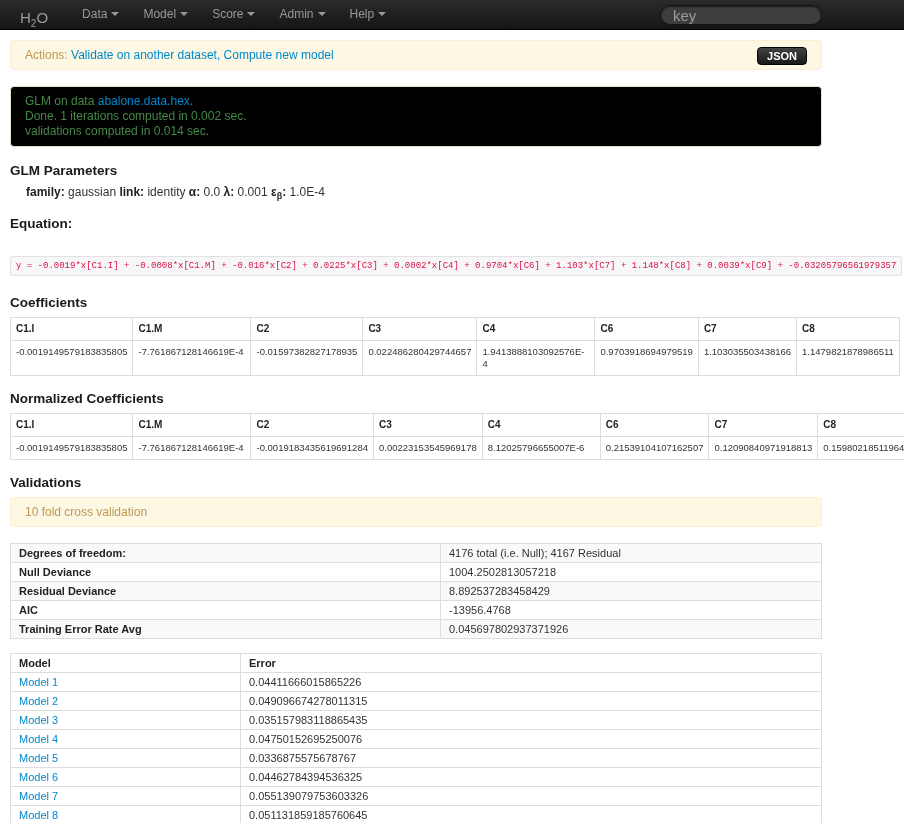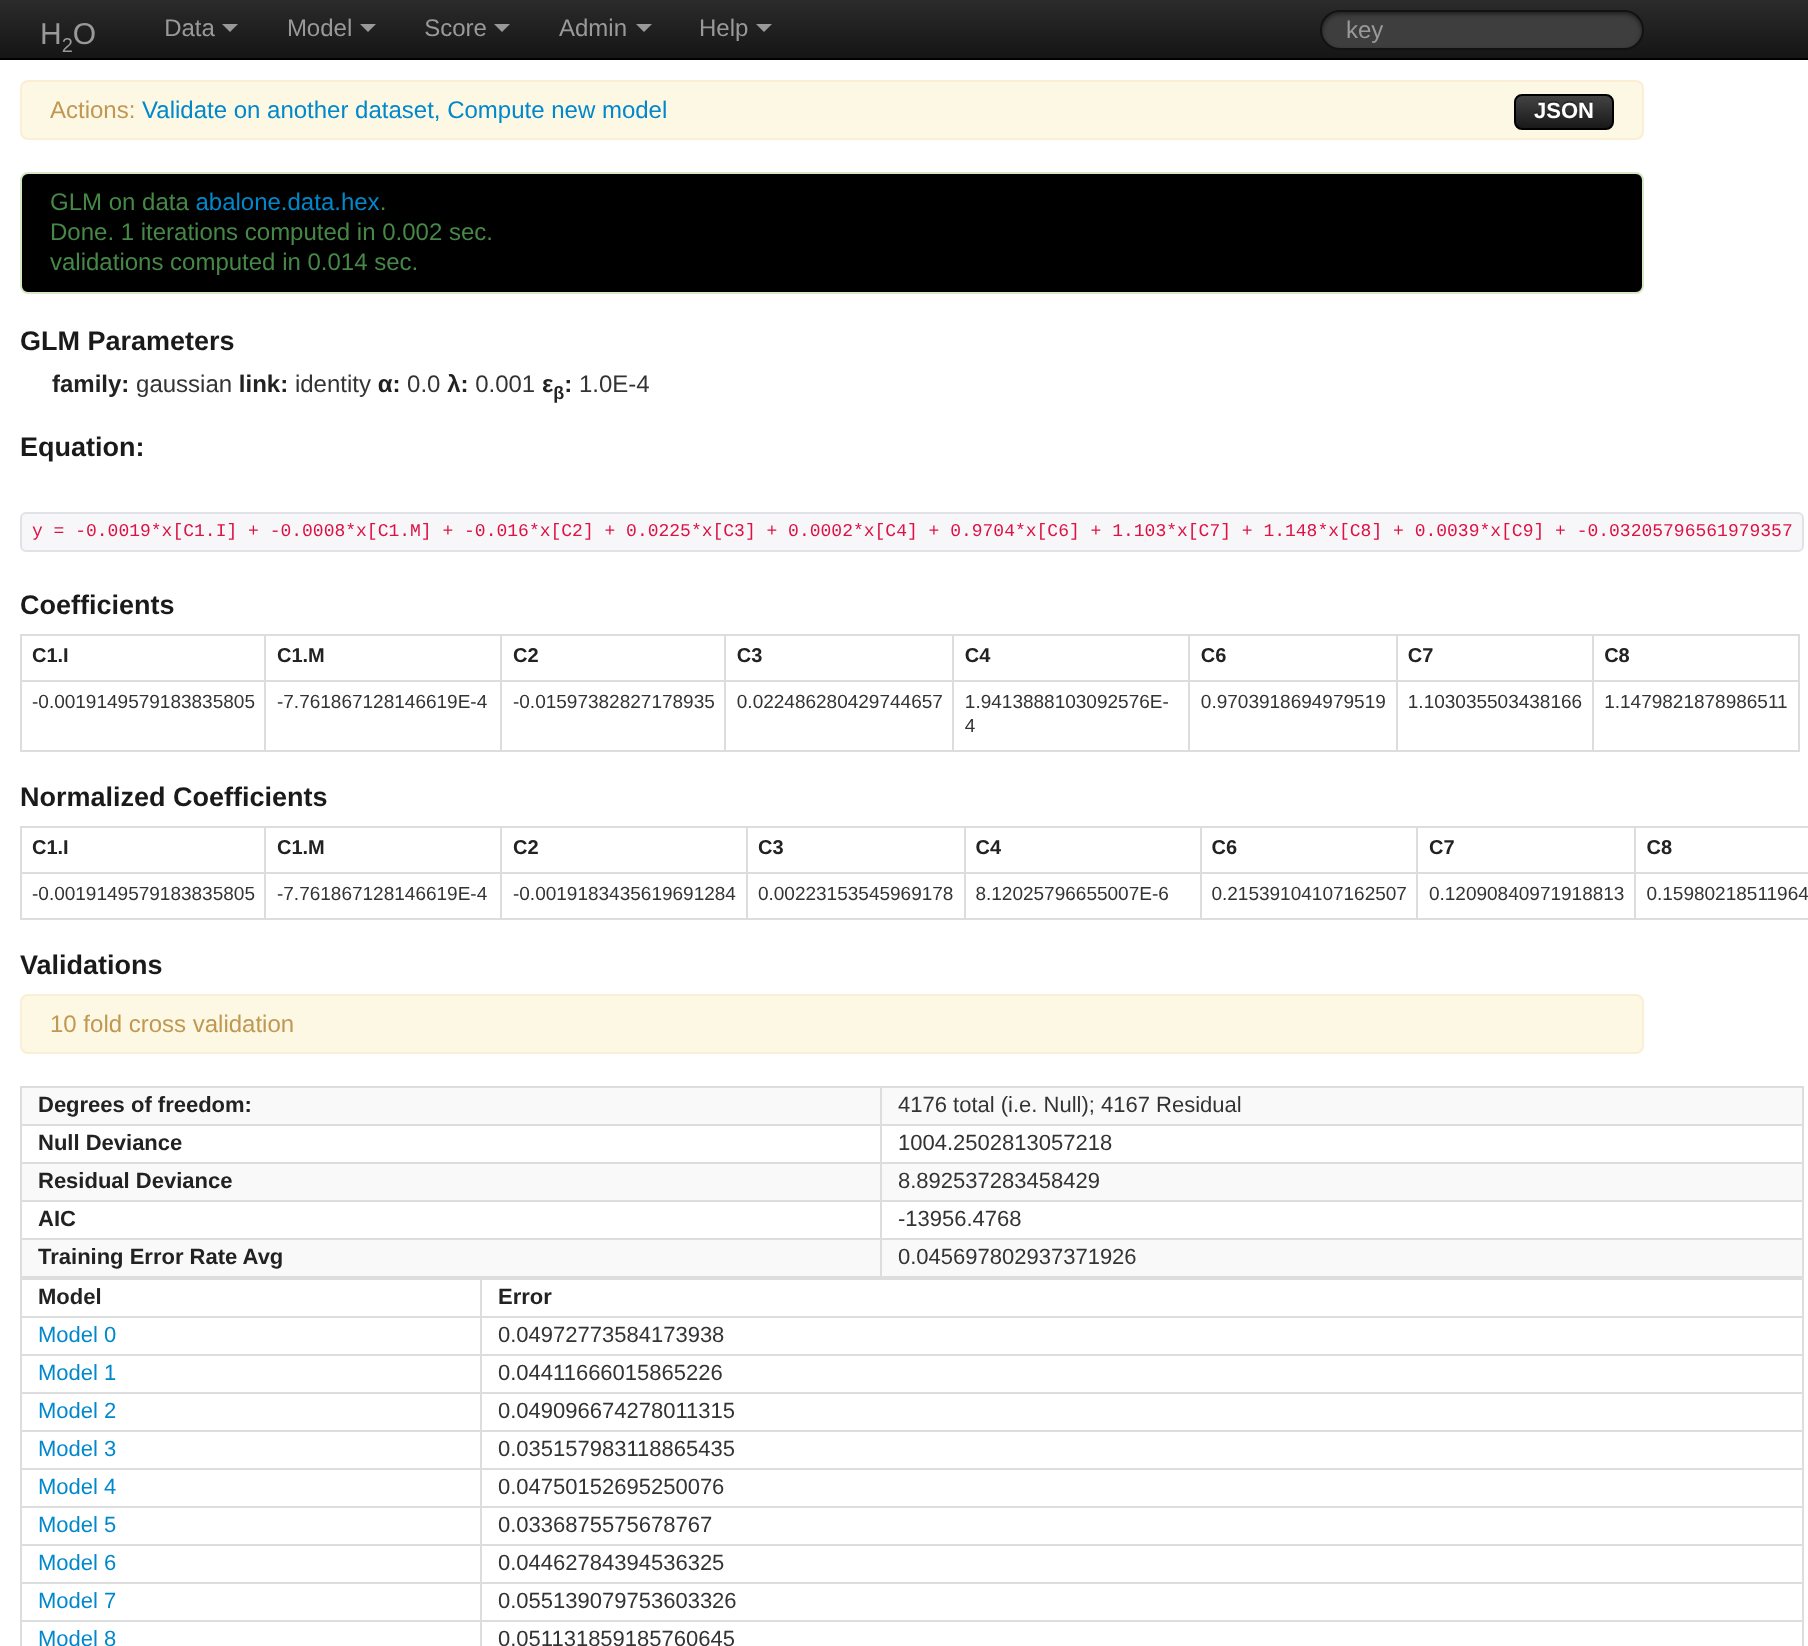--- a/index.html
+++ b/index.html
@@ -25,21 +25,21 @@
   }
   .caret {
     display:inline-block; width:0; height:0; margin-left:4px;
     border-left:4px solid transparent; border-right:4px solid transparent;
     border-top:4px solid #999;
   }
   .nav-search {
     position:absolute; right:82px; top:5px;
     width:162px; height:20px; padding:2px 12px;
     background:#3e3e3e; border:1px solid #121212; border-radius:11px;
-    color:#ccc; font-size:12px; outline:none;
+    color:#ccc; font-size:15px; outline:none;
     box-shadow:inset 0 1px 2px rgba(0,0,0,.5);
   }
   .nav-search::placeholder { color:#9a9a9a; }
 
   
   .container { padding:10px; }
   .alert {
     width:812px; border-radius:4px; padding:7px 14px; margin-bottom:16px;
     font-size:12px;
   }
@@ -68,21 +68,21 @@
   
   table.ctable { border-collapse:collapse; margin-bottom:4px; }
   table.ctable th, table.ctable td {
     border:1px solid #ddd; padding:5px 5px; text-align:left; vertical-align:top;
     font-size:9.5px; white-space:nowrap; line-height:12px;margin-top:36px;
   }
   table.ctable th { font-weight:bold; font-size:10px; color:#222; }
   table.ctable td.wrap { white-space:normal; word-break:break-all; max-width:118px; min-width:118px; }
 
   
-  table.btable { border-collapse:collapse; width:892px; }
+  table.btable { border-collapse:collapse; width:812px; margin-bottom:14px; }
   table.btable th, table.btable td {
     border:1px solid #ddd; padding:3px 8px; text-align:left;
     font-size:11px; line-height:12px;
   }
   table.btable th { font-weight:bold; color:#222; }
   .summary td.lbl { width:430px; font-weight:bold; color:#222; }
   .summary tr:nth-child(odd) td { background:#f9f9f9; }
   .models td.mcol, .models th.mcol { width:230px; }
 </style>
 </head>
@@ -234,24 +234,20 @@
   
   <table class="btable models">
     <thead>
       <tr>
         <th class="mcol">Model</th>
         <th>Error</th>
       </tr>
     </thead>
     <tbody>
       <tr>
-          <td class="mcol"><a>Model 0</a></td>
-          <td>0.04972773584173938</td>
-        </tr>
-      <tr>
           <td class="mcol"><a>Model 1</a></td>
           <td>0.04411666015865226</td>
         </tr>
       <tr>
           <td class="mcol"><a>Model 2</a></td>
           <td>0.049096674278011315</td>
         </tr>
       <tr>
           <td class="mcol"><a>Model 3</a></td>
           <td>0.035157983118865435</td>

